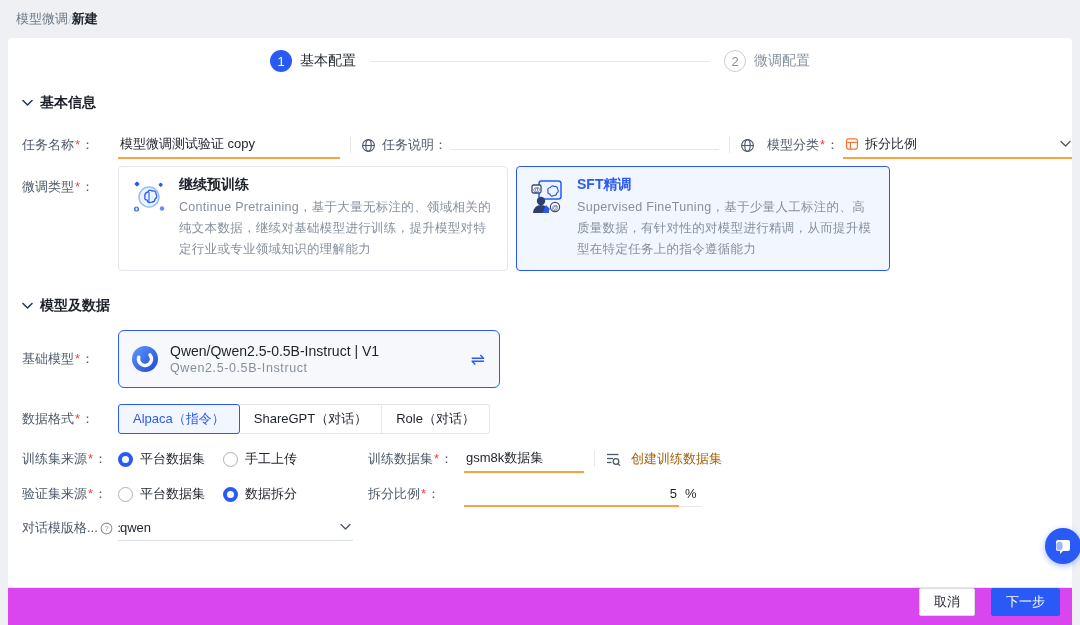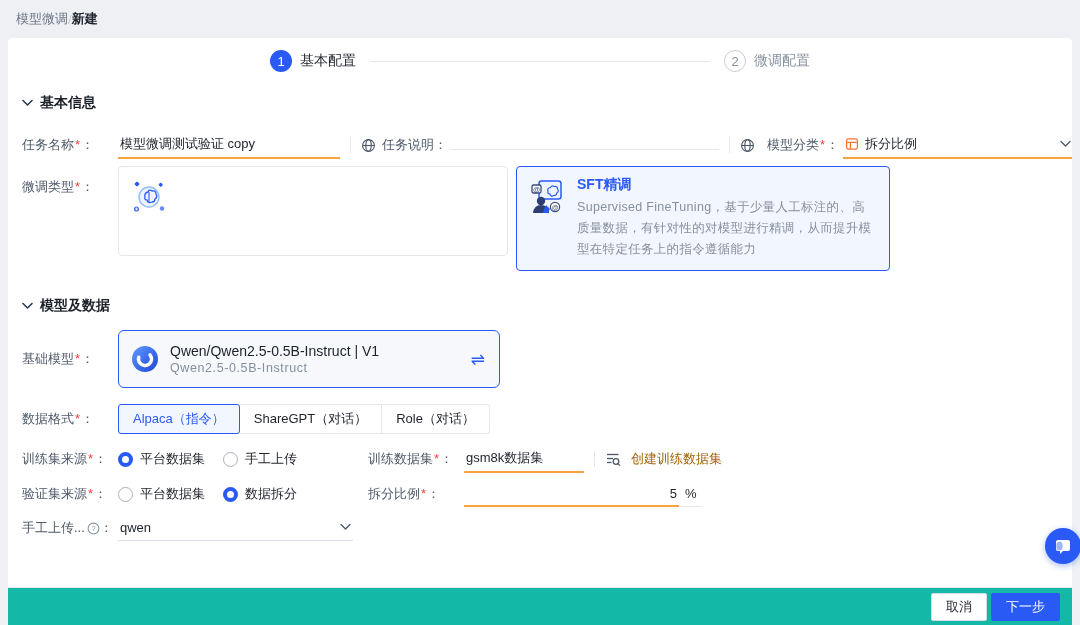--- a/index.html
+++ b/index.html
@@ -86,21 +86,21 @@
 
   .f-split { width:215px; justify-content:flex-end; }
   .suffix { font-size:13px; color:#1d2129; border-bottom:1px solid #e5e6eb; padding:4px 4px 5px 6px; }
 
   .f-template { width:235px; border-bottom:1px solid #d8dde6; padding:4px 2px 5px 2px; display:flex; align-items:center; font-size:13px; }
   .f-template .spacer { flex:1; }
 
   .help-icon { display:inline-flex; margin-left:2px; }
 
   
-  .footer { position:absolute; bottom:0; left:0; width:100%; height:38px; border-top:1px solid #e5e6eb; background:#14b8a6; display:flex; align-items:center; justify-content:flex-end; gap:4px; padding:0 12px; }
+  .footer { position:absolute; bottom:0; left:0; width:100%; height:38px; border-top:1px solid #e5e6eb; background:#d946ef; display:flex; justify-content:flex-end; gap:16px; padding:0 12px; }
   .btn { height:28px; padding:0 14px; font-size:13px; border-radius:2px; display:flex; align-items:center; cursor:pointer; }
   .btn-cancel { background:#fff; border:1px solid #d9dce3; color:#1d2129; }
   .btn-primary { background:#2a5af5; border:1px solid #2a5af5; color:#fff; }
 
   
   .fab { position:absolute; left:1045px; top:528px; width:36px; height:36px; border-radius:50%; background:#2a5af5; display:flex; align-items:center; justify-content:center; cursor:pointer; box-shadow:0 2px 6px rgba(42,90,245,.4); }
 
   .right-strip { position:absolute; top:38px; right:0; width:8px; height:587px; background:#eef0f4; }
 
   svg { display:block; }
@@ -190,20 +190,24 @@
             <circle cx="18" cy="19" r="10" fill="#eef4ff" stroke="#94bfff" stroke-width="1.5"></circle>
             <path d="M14 19 q-1-4 3-5 q1-3 4-1 q4-1 4 3 q2 3-1 5 q0 3-3 3 q-4 2-5-2 q-3 0-2-3z" fill="none" stroke="#2a5af5" stroke-width="1.3" stroke-linejoin="round"></path>
             <line x1="18" y1="14" x2="18" y2="24" stroke="#2a5af5" stroke-width="1.1"></line>
             <rect x="4" y="4" width="4" height="4" rx="1" transform="rotate(45 6 6)" fill="#2a5af5"></rect>
             <rect x="28" y="5" width="3.4" height="3.4" rx="1" transform="rotate(45 29.7 6.7)" fill="#2a5af5"></rect>
             <circle cx="5.5" cy="31" r="2.6" fill="#2a5af5" opacity=".85"></circle>
             <circle cx="31" cy="30.5" r="2.2" fill="#2a5af5" opacity=".7"></circle>
             <path d="M5.5 29.6 v2.8 M4.1 31 h2.8" stroke="#fff" stroke-width=".8"></path>
           </svg>
         </span>
+        <div class="ft-body">
+          <div class="ft-title">继续预训练</div>
+          <div class="ft-desc">Continue Pretraining，基于大量无标注的、领域相关的纯文本数据，继续对基础模型进行训练，提升模型对特定行业或专业领域知识的理解能力</div>
+        </div>
       </div>
       <div class="ft-card selected">
         <span class="ft-icon">
           <svg width="36" height="38" viewBox="0 0 36 38">
             <rect x="10" y="3" width="22" height="18" rx="2.5" fill="#eef4ff" stroke="#2a5af5" stroke-width="1.5"></rect>
             <path d="M17 8 q-1-3 2.5-3.5 q1-2.5 3.5-1 q3.5-.8 3.5 2.5 q2 2.5-.8 4 q0 2.5-2.7 2.5 q-3.5 1.6-4.3-1.6 q-2.5 0-1.7-2.9z" fill="none" stroke="#2a5af5" stroke-width="1.2" transform="translate(2,5)"></path>
             <rect x="3" y="7" width="9" height="8" rx="1.5" fill="#fff" stroke="#3a4a7a" stroke-width="1.3"></rect>
             <text x="7.5" y="13.6" font-size="7" fill="#3a4a7a" text-anchor="middle">@</text>
             <circle cx="12" cy="23" r="4.2" fill="#2e3e72"></circle>
             <path d="M4 35 q1-8 8-8 q7 0 8 8z" fill="#2e3e72"></path>
@@ -308,21 +312,21 @@
     </div>
     <span class="lbl w-label2"><span>拆分比例</span><span class="req">*</span><span class="colon">：</span></span>
     <div class="u-input f-split">
         <span>5</span>
       </div>
     <span class="suffix">%</span>
   </div>
 
   <div class="row" style="top:477px; height:26px;">
     <span class="lbl" style="width:96px; display:inline-flex; align-items:center;">
-      <span>手工上传...</span>
+      <span>对话模版格...</span>
       <span class="help-icon">
         <svg width="13" height="13" viewBox="0 0 14 14">
             <circle cx="7" cy="7" r="5.8" fill="none" stroke="#86909c" stroke-width="1.1"></circle>
             <text x="7" y="9.8" font-size="8" fill="#86909c" text-anchor="middle">?</text>
           </svg>
       </span>
       <span class="colon">：</span>
     </span>
     <div class="f-template">
       <span>qwen</span>

